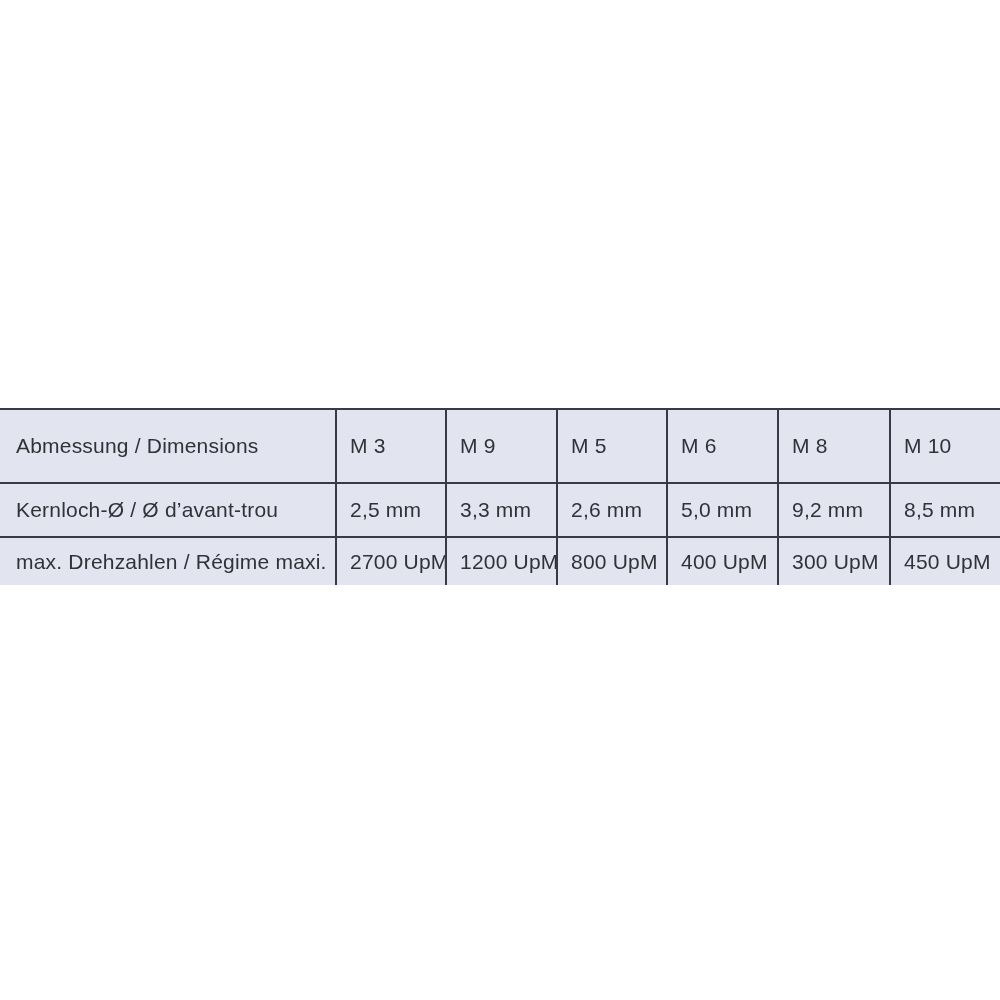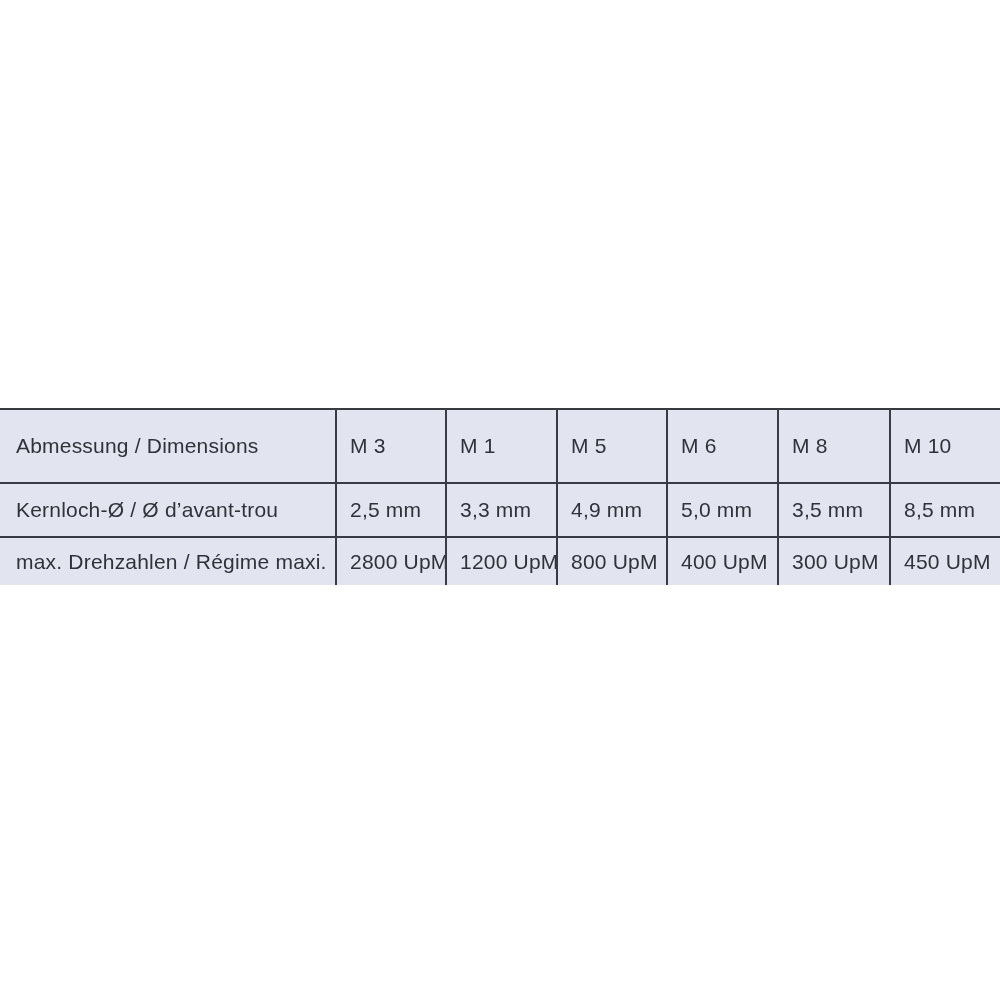--- a/index.html
+++ b/index.html
@@ -60,38 +60,38 @@
       <col style="width:111px">
       <col style="width:110px">
       <col style="width:111px">
       <col style="width:112px">
       <col style="width:110px">
     </colgroup>
     <tbody>
       <tr class="row-dimensions">
         <td>Abmessung / Dimensions</td>
         <td>M 3</td>
-        <td>M 1</td>
+        <td>M 9</td>
         <td>M 5</td>
         <td>M 6</td>
         <td>M 8</td>
         <td>M 10</td>
       </tr>
       <tr class="row-kernloch">
         <td>Kernloch-Ø / Ø d’avant-trou</td>
         <td>2,5 mm</td>
         <td>3,3 mm</td>
-        <td>4,9 mm</td>
+        <td>2,6 mm</td>
         <td>5,0 mm</td>
-        <td>3,5 mm</td>
+        <td>9,2 mm</td>
         <td>8,5 mm</td>
       </tr>
       <tr class="row-drehzahl">
         <td>max. Drehzahlen / Régime maxi.</td>
-        <td>2800 UpM</td>
+        <td>2700 UpM</td>
         <td>1200 UpM</td>
         <td>800 UpM</td>
         <td>400 UpM</td>
         <td>300 UpM</td>
         <td>450 UpM</td>
       </tr>
     </tbody>
   </table>
 </div>
 

